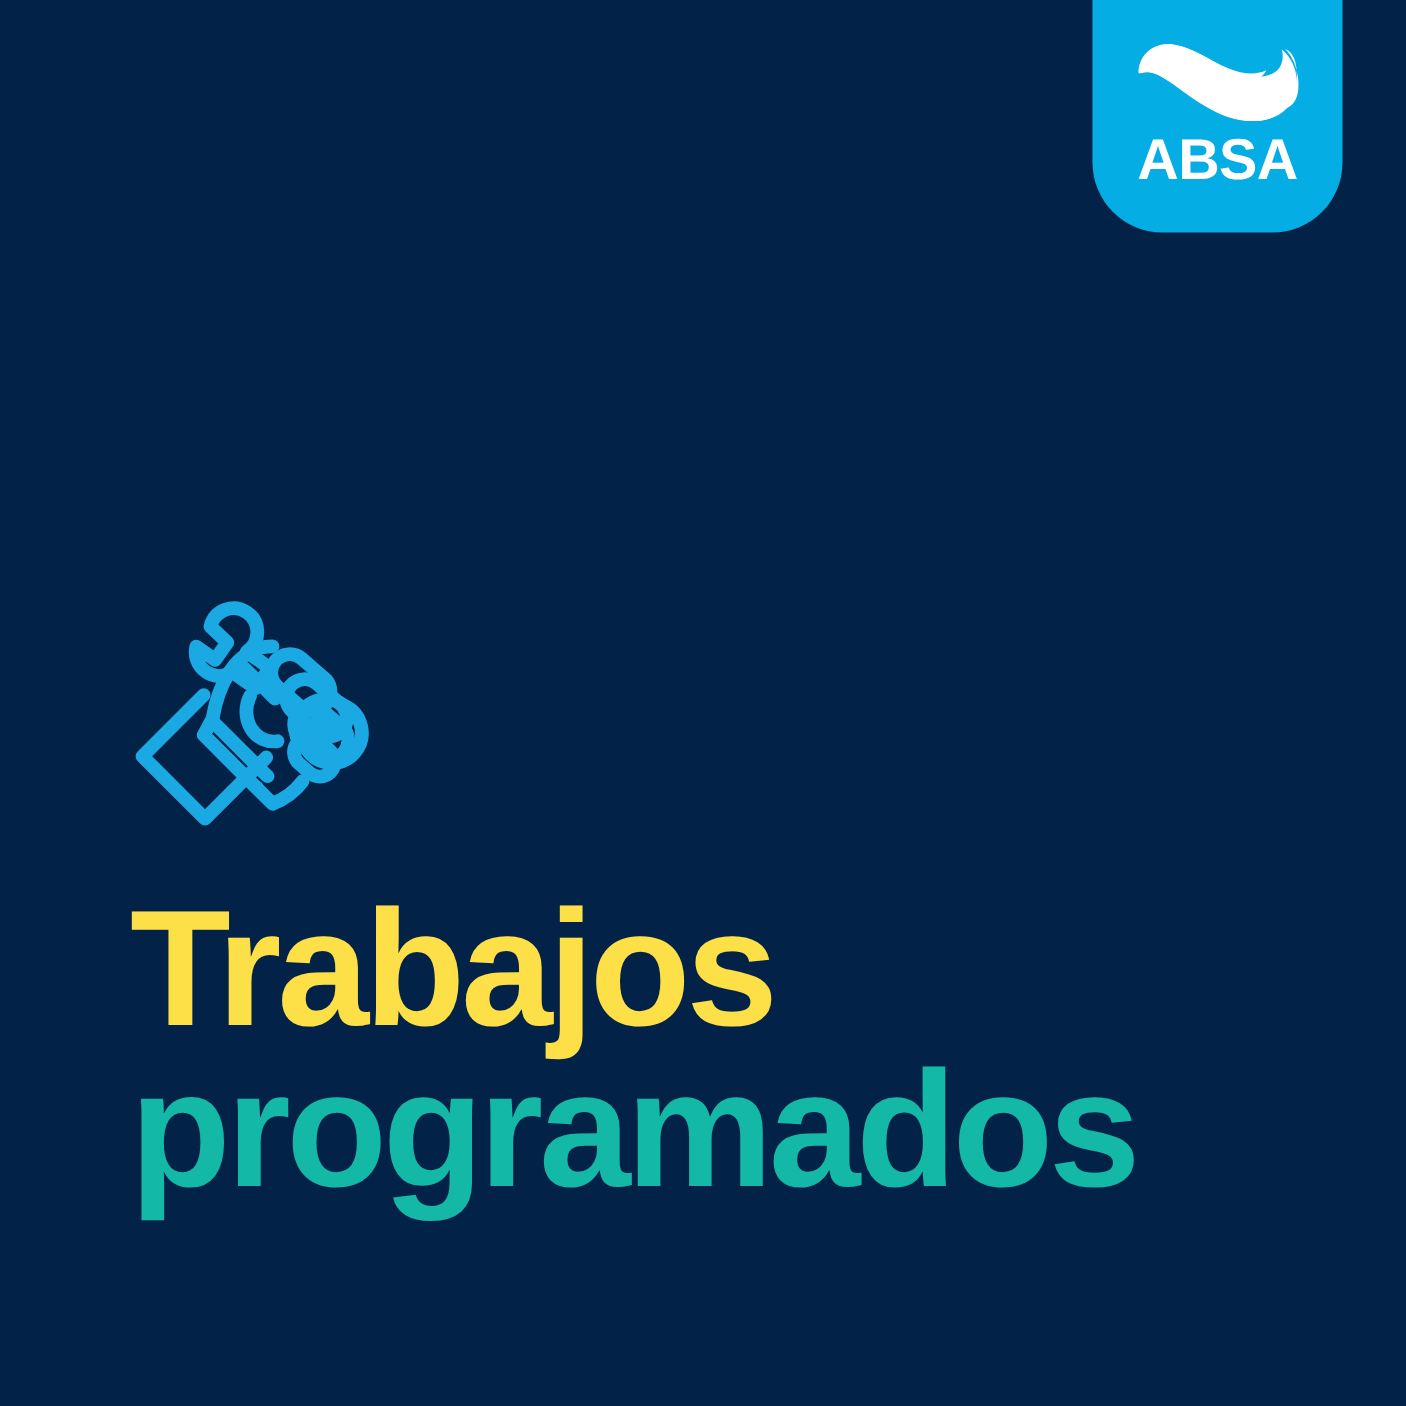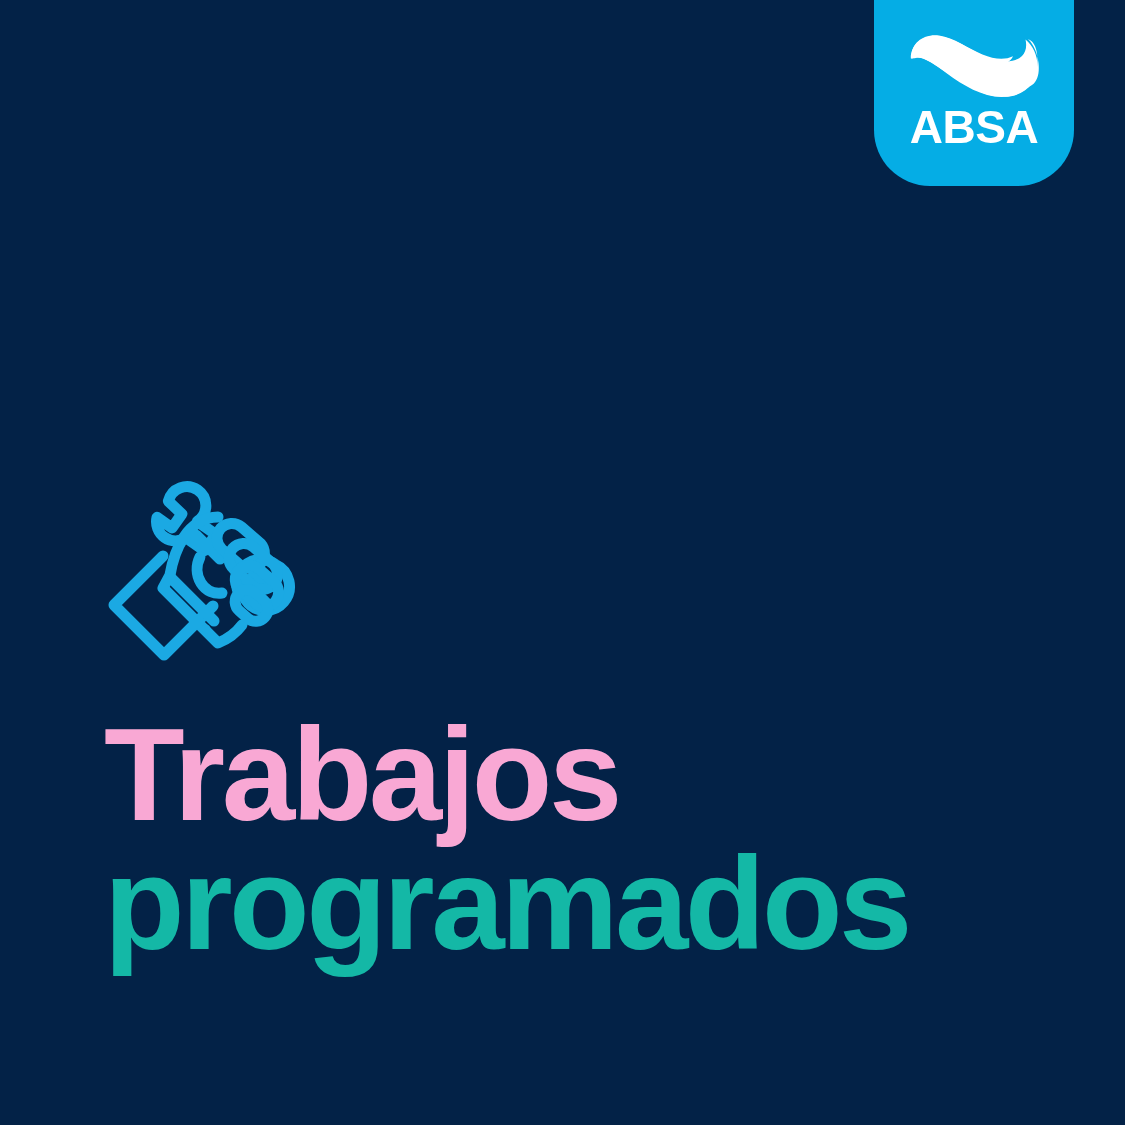--- a/index.html
+++ b/index.html
@@ -197,17 +197,17 @@
                  L 113 195" transform="translate(0,-32)"></path>
 
         <path d="M78 130 L 122 174" transform="translate(-8,4)"></path>
 
         <circle cx="106" cy="186" r="4.5" fill="#1BA9E3" stroke="none"></circle>
       </g>
     </svg>
   </div>
 
   <div class="headline">
-    <div class="headline-line headline-line--primary" style="color: #f9a8d4;">Trabajos</div>
+    <div class="headline-line headline-line--primary" style="color: #fde047;">Trabajos</div>
     <div class="headline-line headline-line--accent" style="color: #14b8a6;">programados</div>
   </div>
 
 </div>
 
 </body></html>

